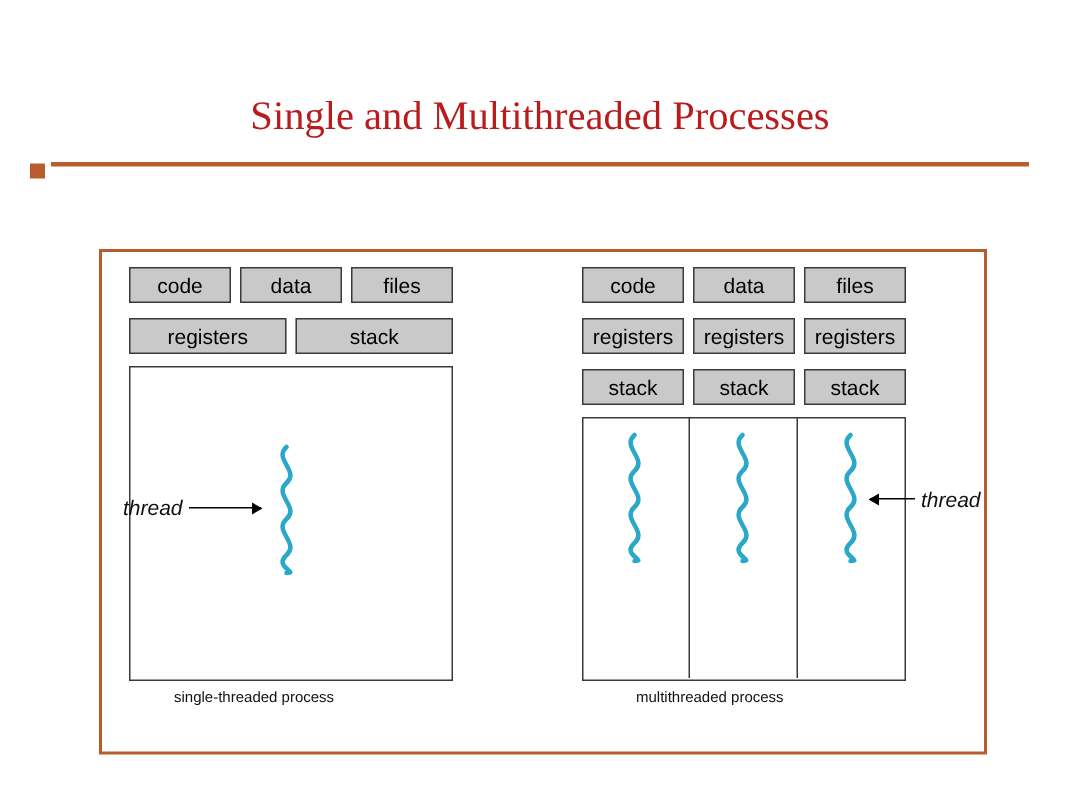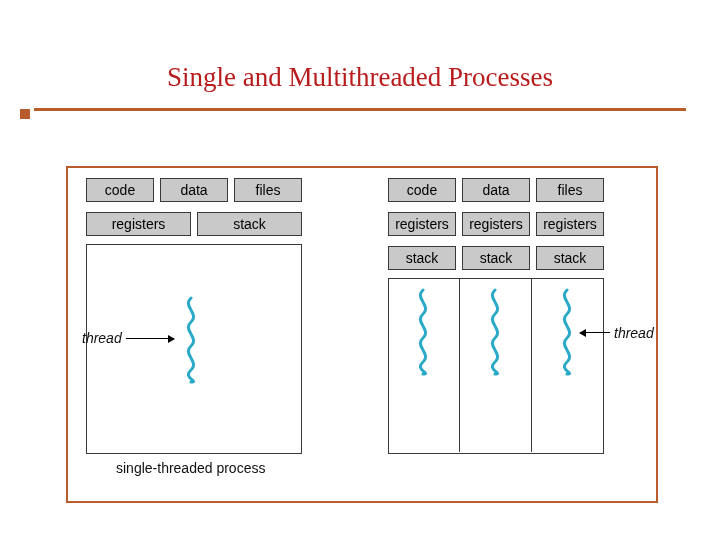--- a/index.html
+++ b/index.html
@@ -90,21 +90,21 @@
     border-top: 4px solid transparent;
     border-bottom: 4px solid transparent;
   }
   .col-line {
     position: absolute;
     width: 0;
     border-left: 1px solid #3a3a3a;
   }
   .caption {
     position: absolute;
-    font-size: 14px;
+    font-size: 10px;
     color: #111;
   }
 </style>
 </head>
 <body>
 
 <div class="title">Single and Multithreaded Processes</div>
 <div class="hr-dash"></div>
 <div class="hr-line"></div>
 
@@ -190,14 +190,15 @@
     <svg viewBox="0 0 22 88">
         <path d="M11 2 C2 10,20 18,11 26 C2 34,20 42,11 50 C2 58,20 66,11 74 C2 82,20 86,11 86" stroke="#2aa8c8" stroke-width="3" fill="none" stroke-linecap="round"></path>
       </svg>
   </div>
 
   <div class="arrow" style="left:512px; top:164px; width:30px;">
       <div class="head-l"></div>
     </div>
   <div class="label" style="left:546px; top:157px;">thread</div>
 
+  <div class="caption" style="left:356px; top:292px;">multithreaded process</div>
 
 </div>
 
 </body></html>

